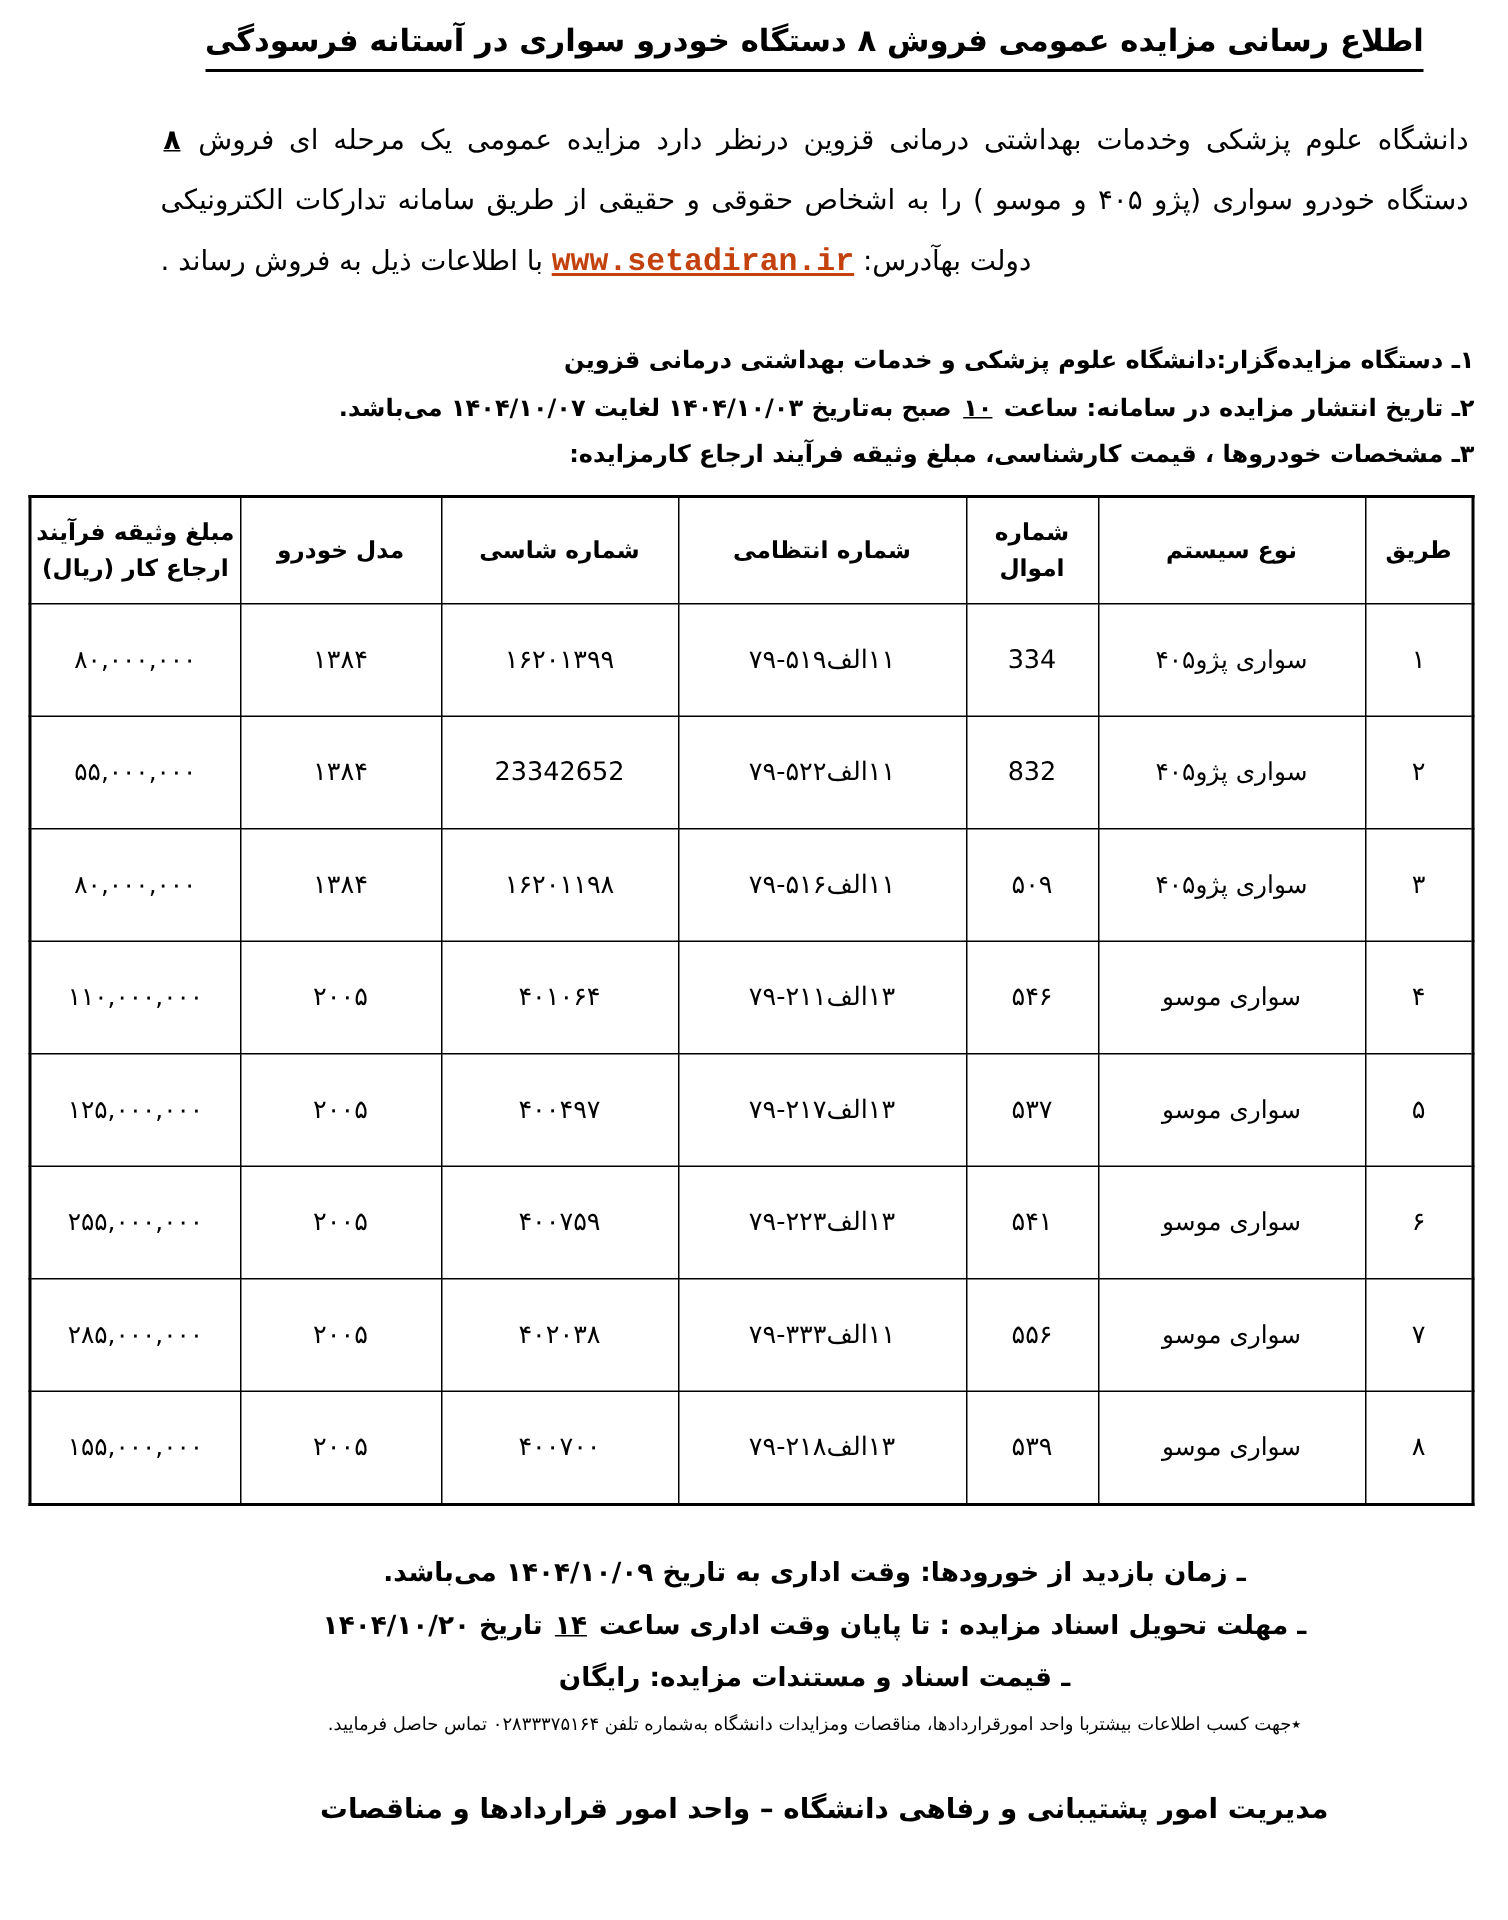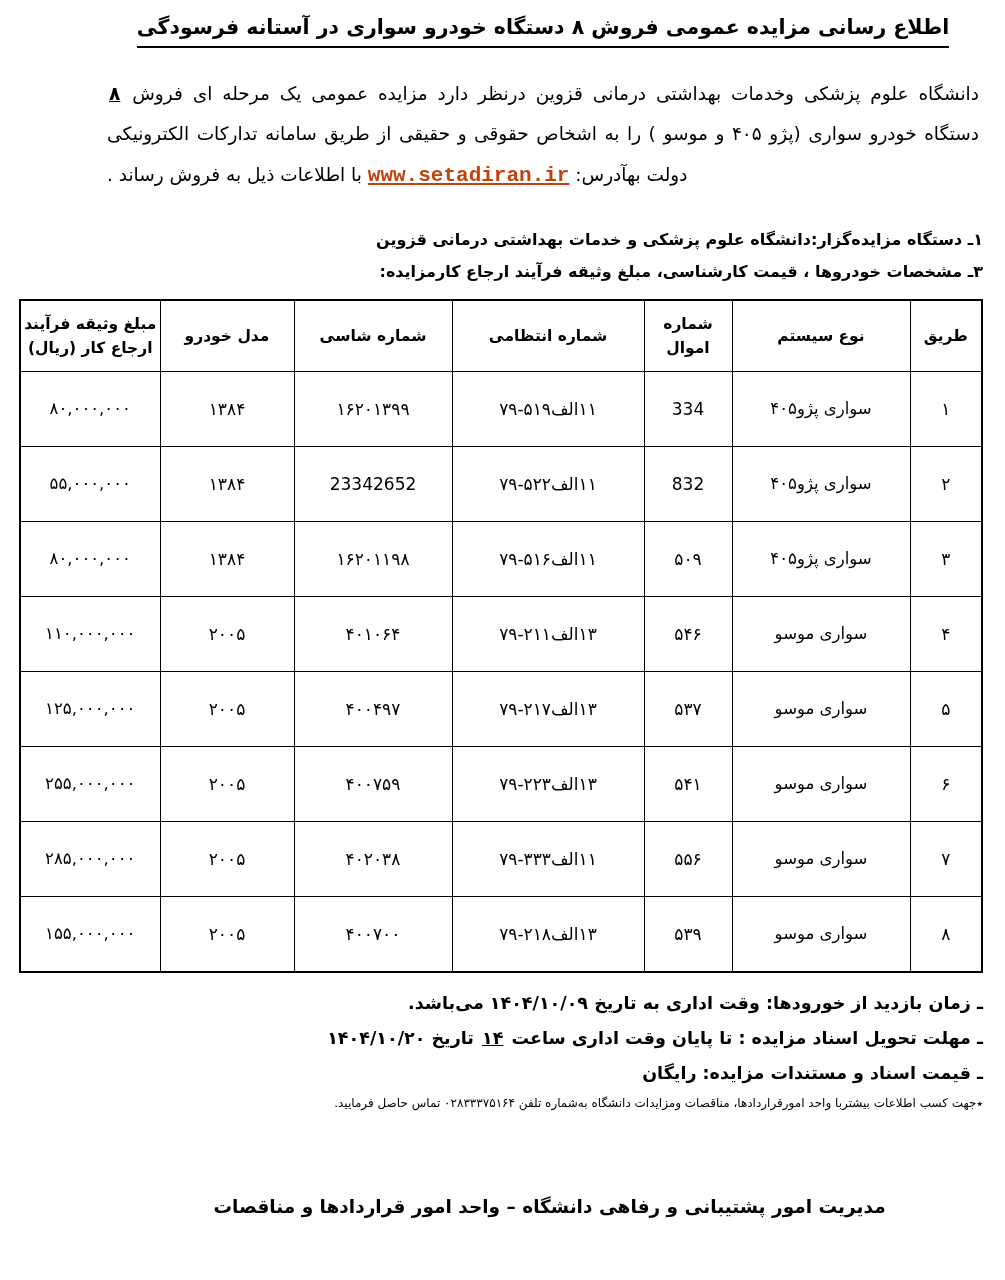--- a/index.html
+++ b/index.html
@@ -117,25 +117,25 @@
   .col-row    { width: 72px; }
   .col-system { width: 178px; }
   .col-asset  { width: 88px; }
   .col-plate  { width: 192px; }
   .col-chassis{ width: 158px; }
   .col-model  { width: 134px; }
   .col-deposit{ width: 140px; }
 
   
   .notes-bottom {
-    margin-top: 13px;
+    margin-top: 28px;
     font-size: 17.5px;
     font-weight: bold;
     line-height: 2.0;
-    text-align: right;
+    text-align: center;
   }
   .notes-bottom .bline { white-space: nowrap; }
   .notes-bottom .u { text-decoration: underline; padding: 0 2px; }
   .contact-line {
     font-size: 12px;
     font-weight: normal;
     white-space: nowrap;
   }
 
   
@@ -162,20 +162,23 @@
     <span>دانشگاه علوم پزشکی وخدمات بهداشتی درمانی قزوین درنظر دارد مزایده عمومی یک مرحله ای فروش</span>
     <span class="b-underline">۸</span>
     <span>دستگاه خودرو سواری (پژو ۴۰۵ و موسو ) را به اشخاص حقوقی و حقیقی از طریق سامانه تدارکات الکترونیکی دولت بهآدرس:</span>
     <a class="link" href="#">www.setadiran.ir</a>
     <span>با اطلاعات ذیل به فروش رساند .</span>
   </p>
 
   <div class="notes-top">
     <div class="note-line">
       <span>۱ـ دستگاه مزایده‌گزار:دانشگاه علوم پزشکی و خدمات بهداشتی درمانی قزوین</span>
+    </div>
+    <div class="note-line">
+      <span>۲ـ تاریخ انتشار مزایده در سامانه: ساعت </span><span class="u">۱۰</span><span> صبح به‌تاریخ ۱۴۰۴/۱۰/۰۳ لغایت ۱۴۰۴/۱۰/۰۷ می‌باشد.</span>
     </div>
     <div class="note-line">
       <span>۳ـ مشخصات خودروها ، قیمت کارشناسی، مبلغ وثیقه فرآیند ارجاع کارمزایده:</span>
     </div>
   </div>
 
   <table class="vehicles">
     <colgroup>
       <col class="col-row">
       <col class="col-system">

